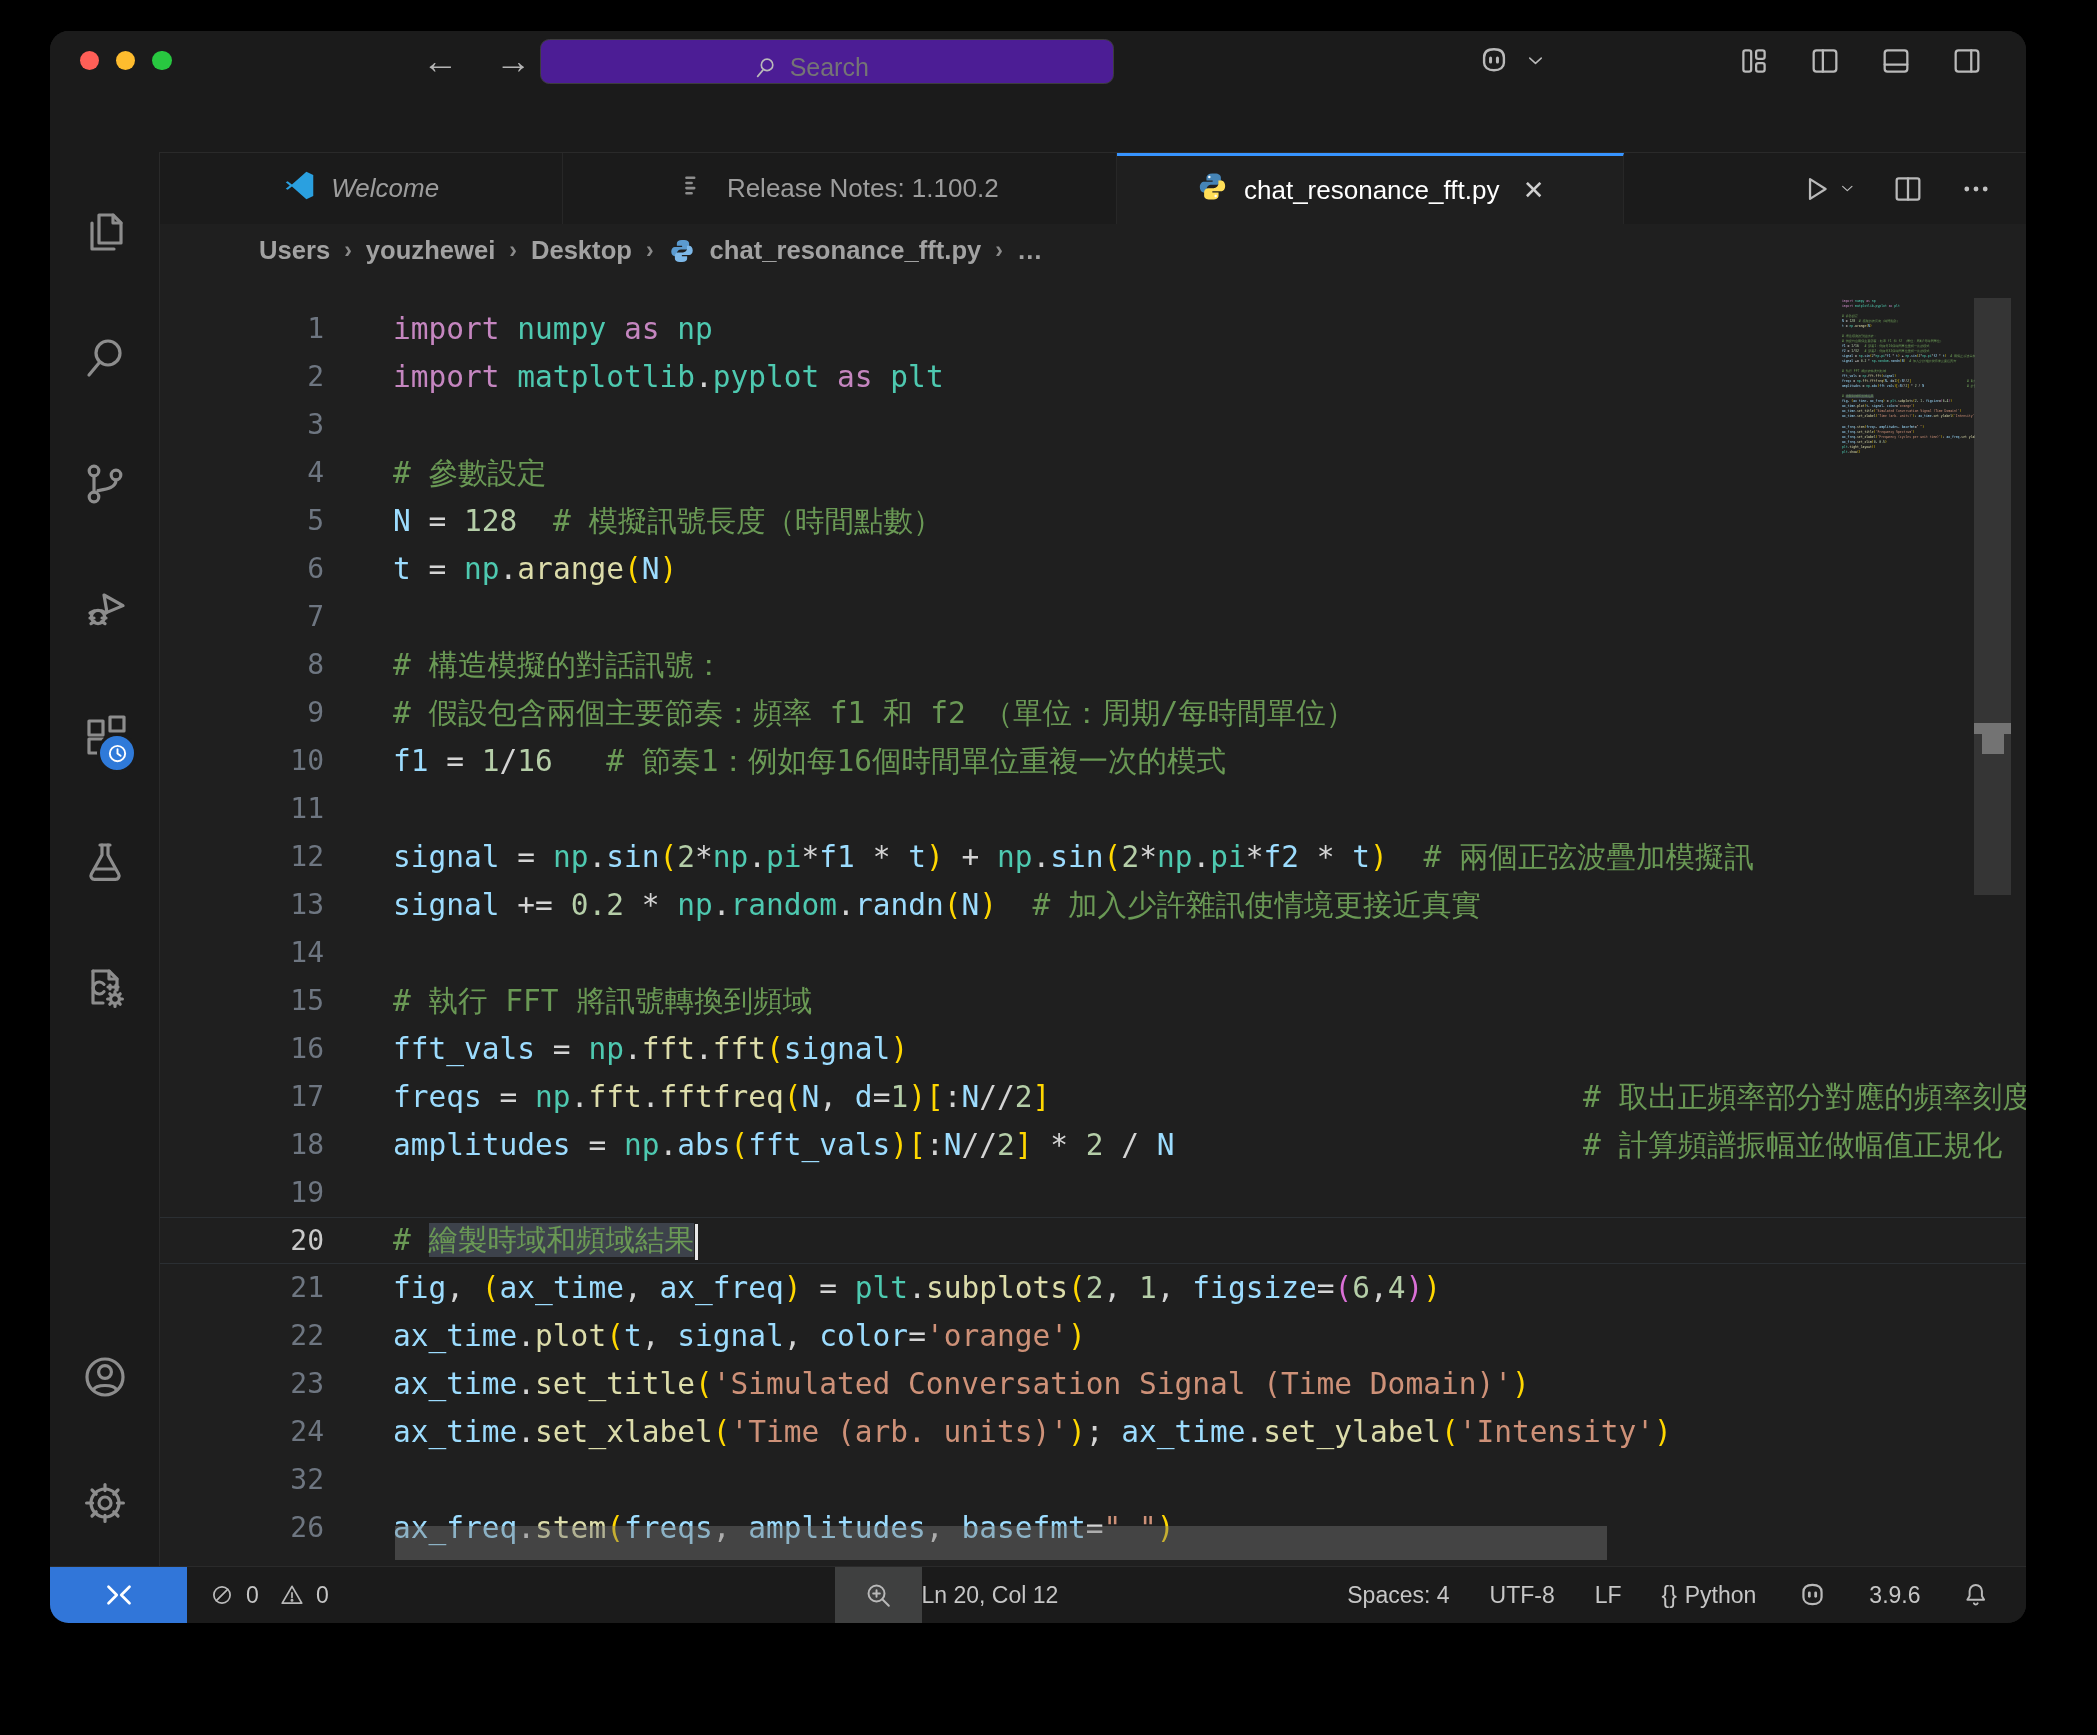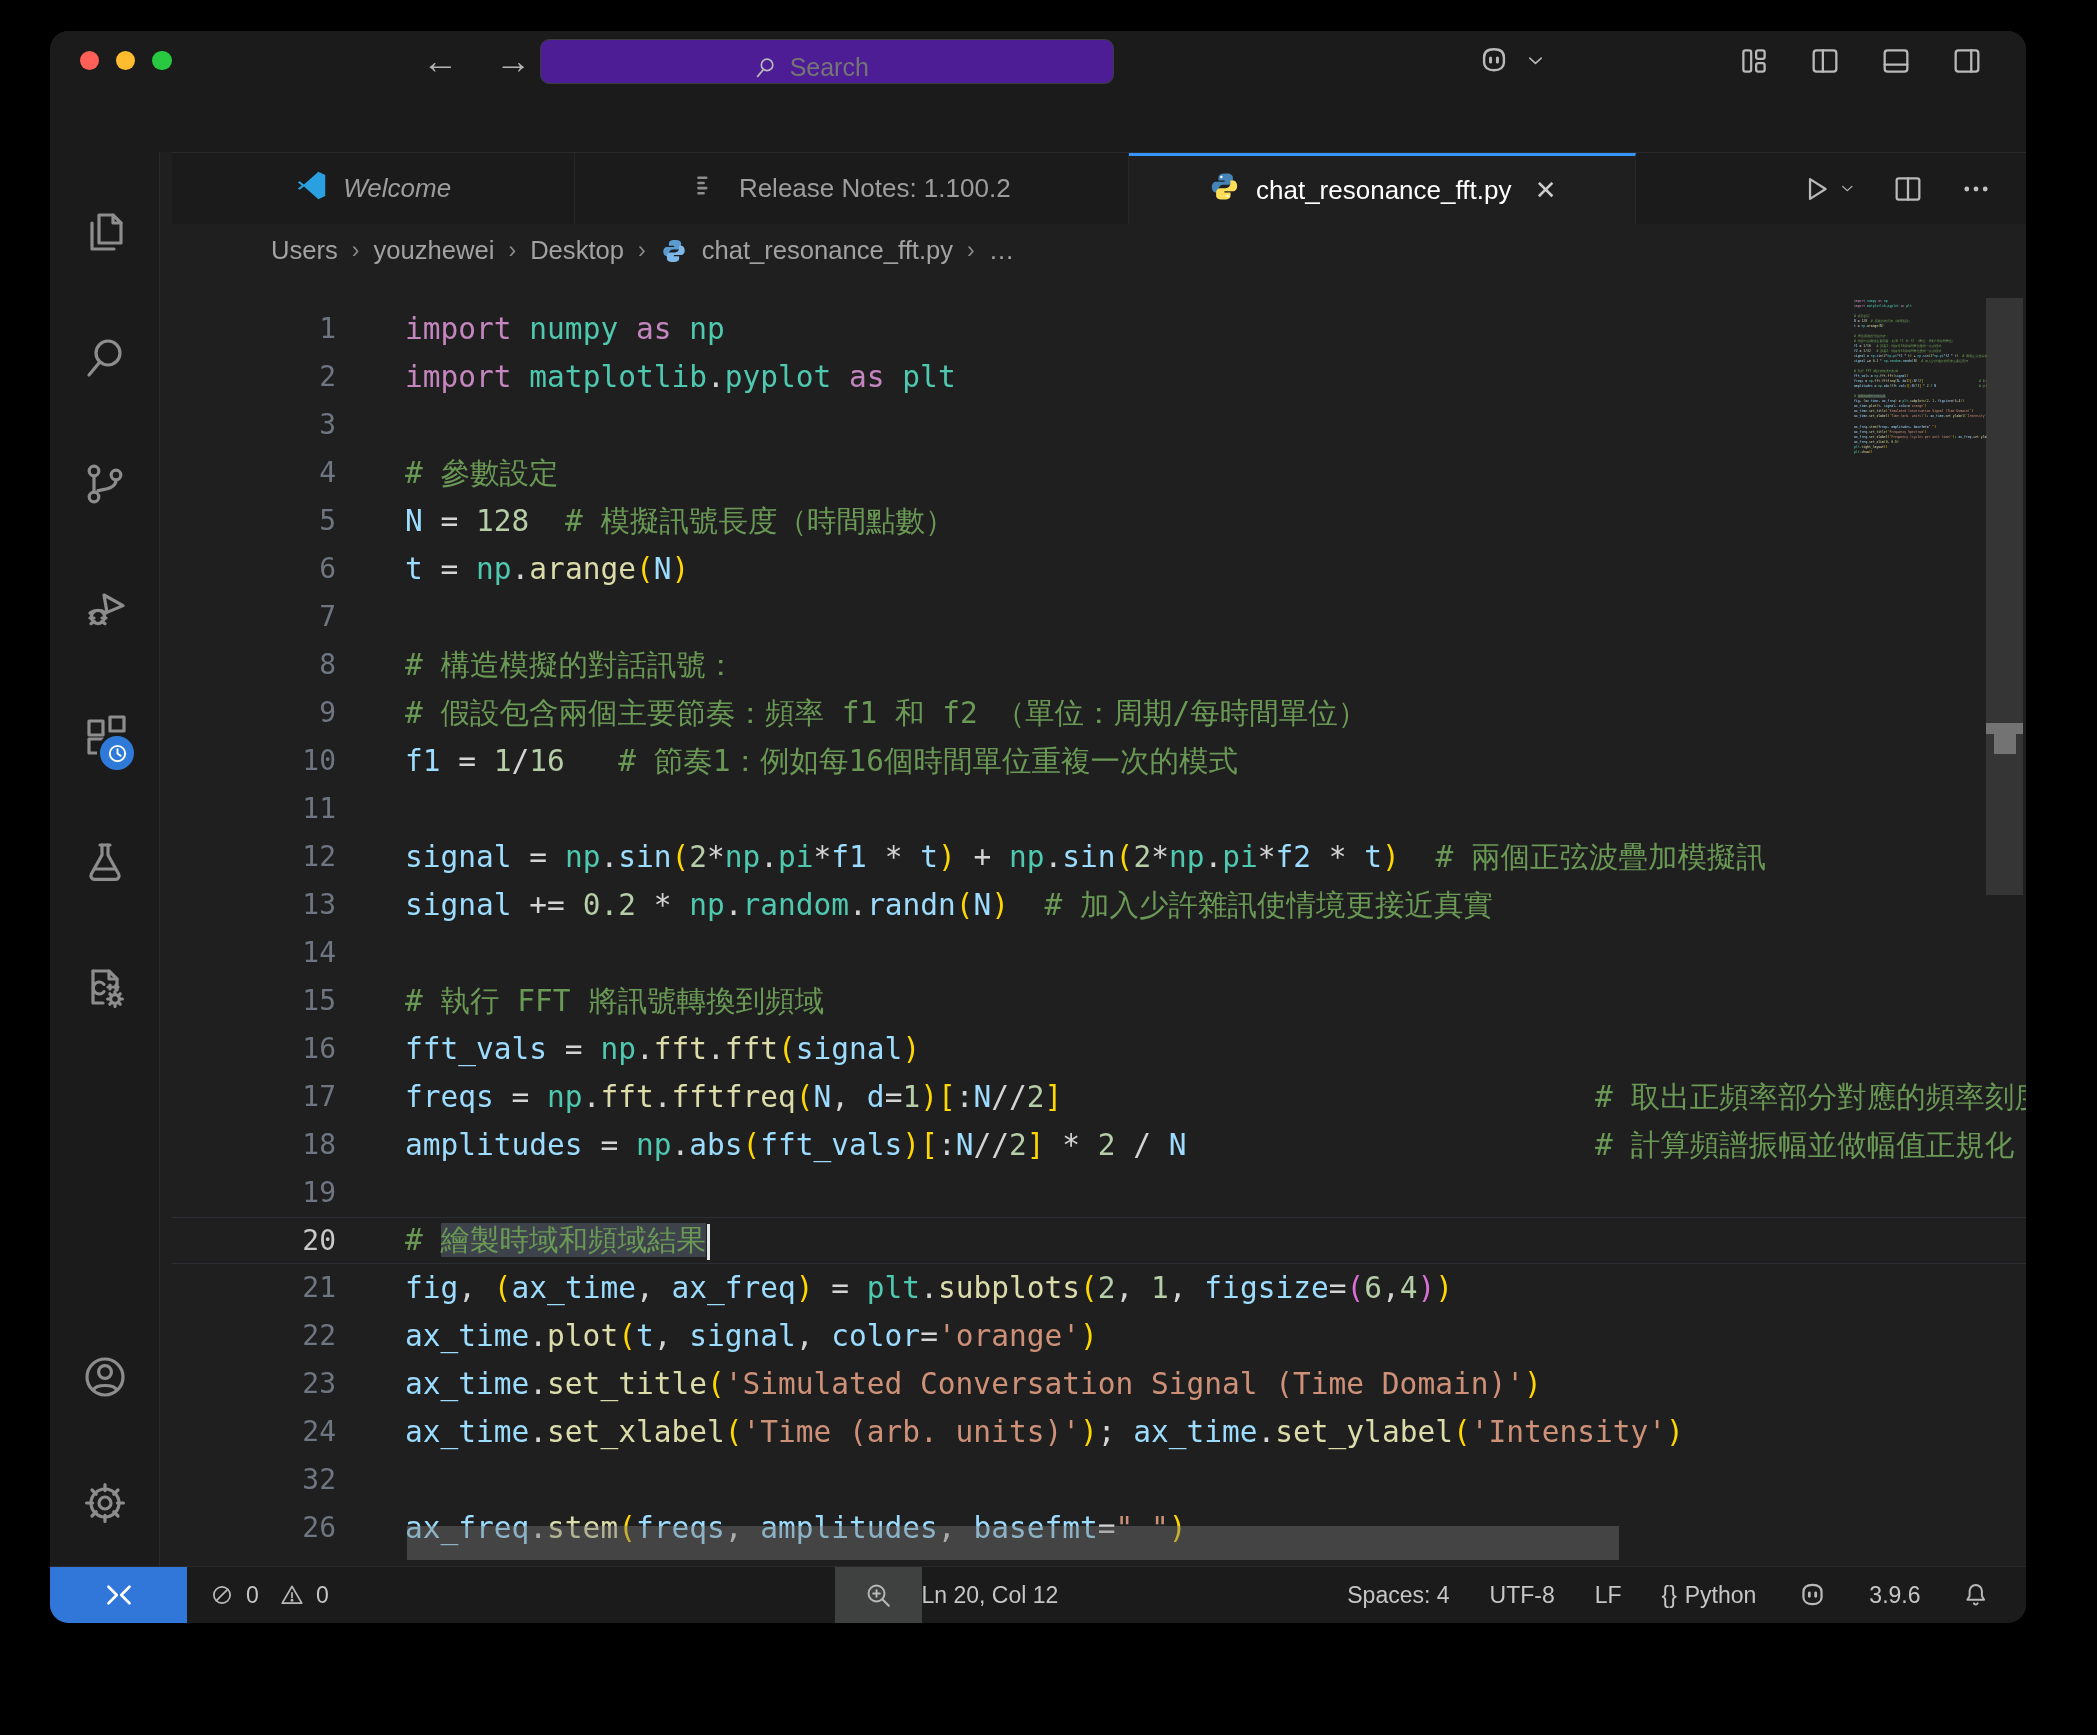--- a/index.html
+++ b/index.html
@@ -15,39 +15,39 @@
   .searchbox{position:absolute;left:490px;top:7.8px;width:572px;height:43px;background:#4c1d95;border:0.8px solid #3d3d3d;border-radius:9.3px;display:flex;align-items:flex-end;justify-content:center;gap:9.3px;color:#a6a6a6;}
   .searchbox input{background:transparent;border:none;outline:none;color:#a6a6a6;font-size:25px;width:109px;font-family:"Liberation Sans",sans-serif;}
   .tb-icons-left{position:absolute;left:1426px;top:0;height:59px;display:flex;align-items:center;gap:12.4px;color:#bdbdbd;}
   .tb-icons-right{position:absolute;right:42px;top:0;height:59px;display:flex;align-items:center;gap:37px;color:#bdbdbd;}
   .icon-btn{display:flex;align-items:center;justify-content:center;}
   svg.ic{stroke:#b9b9b9;fill:none;stroke-width:1.6;stroke-linecap:round;stroke-linejoin:round;}
   svg.ic-dim{stroke:#8d8d8d;fill:none;stroke-width:1.6;stroke-linecap:round;stroke-linejoin:round;}
 
   
   .strip{height:62px;background:#1b1b1b;flex:0 0 auto;}
-  .main{flex:1;display:flex;min-height:0;gap:12px;}
+  .main{flex:1;display:flex;min-height:0;}
   .activitybar{flex:0 0 109px;background:#1b1b1b;border-right:0.8px solid #2a2a2a;display:flex;flex-direction:column;align-items:center;padding-top:17px;}
   .ab-item{height:126px;width:100%;display:flex;align-items:center;justify-content:center;position:relative;color:#868686;}
   .ab-spacer{flex:1;}
   .ab-badge{position:absolute;right:22px;bottom:26px;width:34px;height:34px;border-radius:50%;background:#2f7ad9;border:3.1px solid #1b1b1b;display:flex;align-items:center;justify-content:center;}
 
   .editorcol{flex:1;display:flex;flex-direction:column;min-width:0;background:#1f1f1f;}
 
   
   .tabrow{height:71px;background:#1b1b1b;border-top:0.8px solid #2a2a2a;display:flex;position:relative;flex:0 0 auto;}
   .tab{height:100%;display:flex;align-items:center;justify-content:center;gap:15.5px;border-right:0.8px solid #272727;color:#9d9d9d;font-size:26px;box-sizing:border-box;}
   .tab.t1{width:403px}.tab.t2{width:554px}
   .tab.active{width:507px;background:#1f1f1f;color:#fff;border-top:3.1px solid #3794ff;}
   .tab .lbl-italic{font-style:italic;}
   .tab-close{font-size:26px;color:#cfcfcf;margin-left:7.8px;}
   .editor-actions{position:absolute;right:33px;top:0;height:71px;display:flex;align-items:center;gap:34px;color:#c2c2c2;}
 
   
-  .breadcrumb{height:53px;background:#1f1f1f;display:flex;align-items:center;padding-left:99px;gap:14px;color:#a2a2a2;font-size:25.6px;flex:0 0 auto;}
+  .breadcrumb{height:53px;background:#1f1f1f;display:flex;align-items:center;padding-left:99px;gap:14px;color:#a2a2a2;font-size:25.6px;flex:0 0 auto;font-weight:bold;}
   .crumb-sep{color:#8a8a8a;font-size:23px;}
 
   
   .codearea{position:relative;flex:1;overflow:hidden;background:#1f1f1f;}
   .codelines{position:absolute;left:0;top:28px;right:0;}
   .code-line{display:flex;height:48px;line-height:48px;white-space:pre;font-family:"DejaVu Sans Mono",monospace;font-size:29.5px;}
   .code-line .ln{flex:0 0 164px;text-align:right;padding-right:69px;color:#6e7681;font-size:28px;}
   .code-line .lc{flex:1;color:#d4d4d4;overflow:hidden;}
   .code-line.current{border-top:1.6px solid #2b2f33;border-bottom:1.6px solid #2b2f33;height:45px;line-height:45px;}
   .code-line.current .ln{color:#c9c9c9;}

